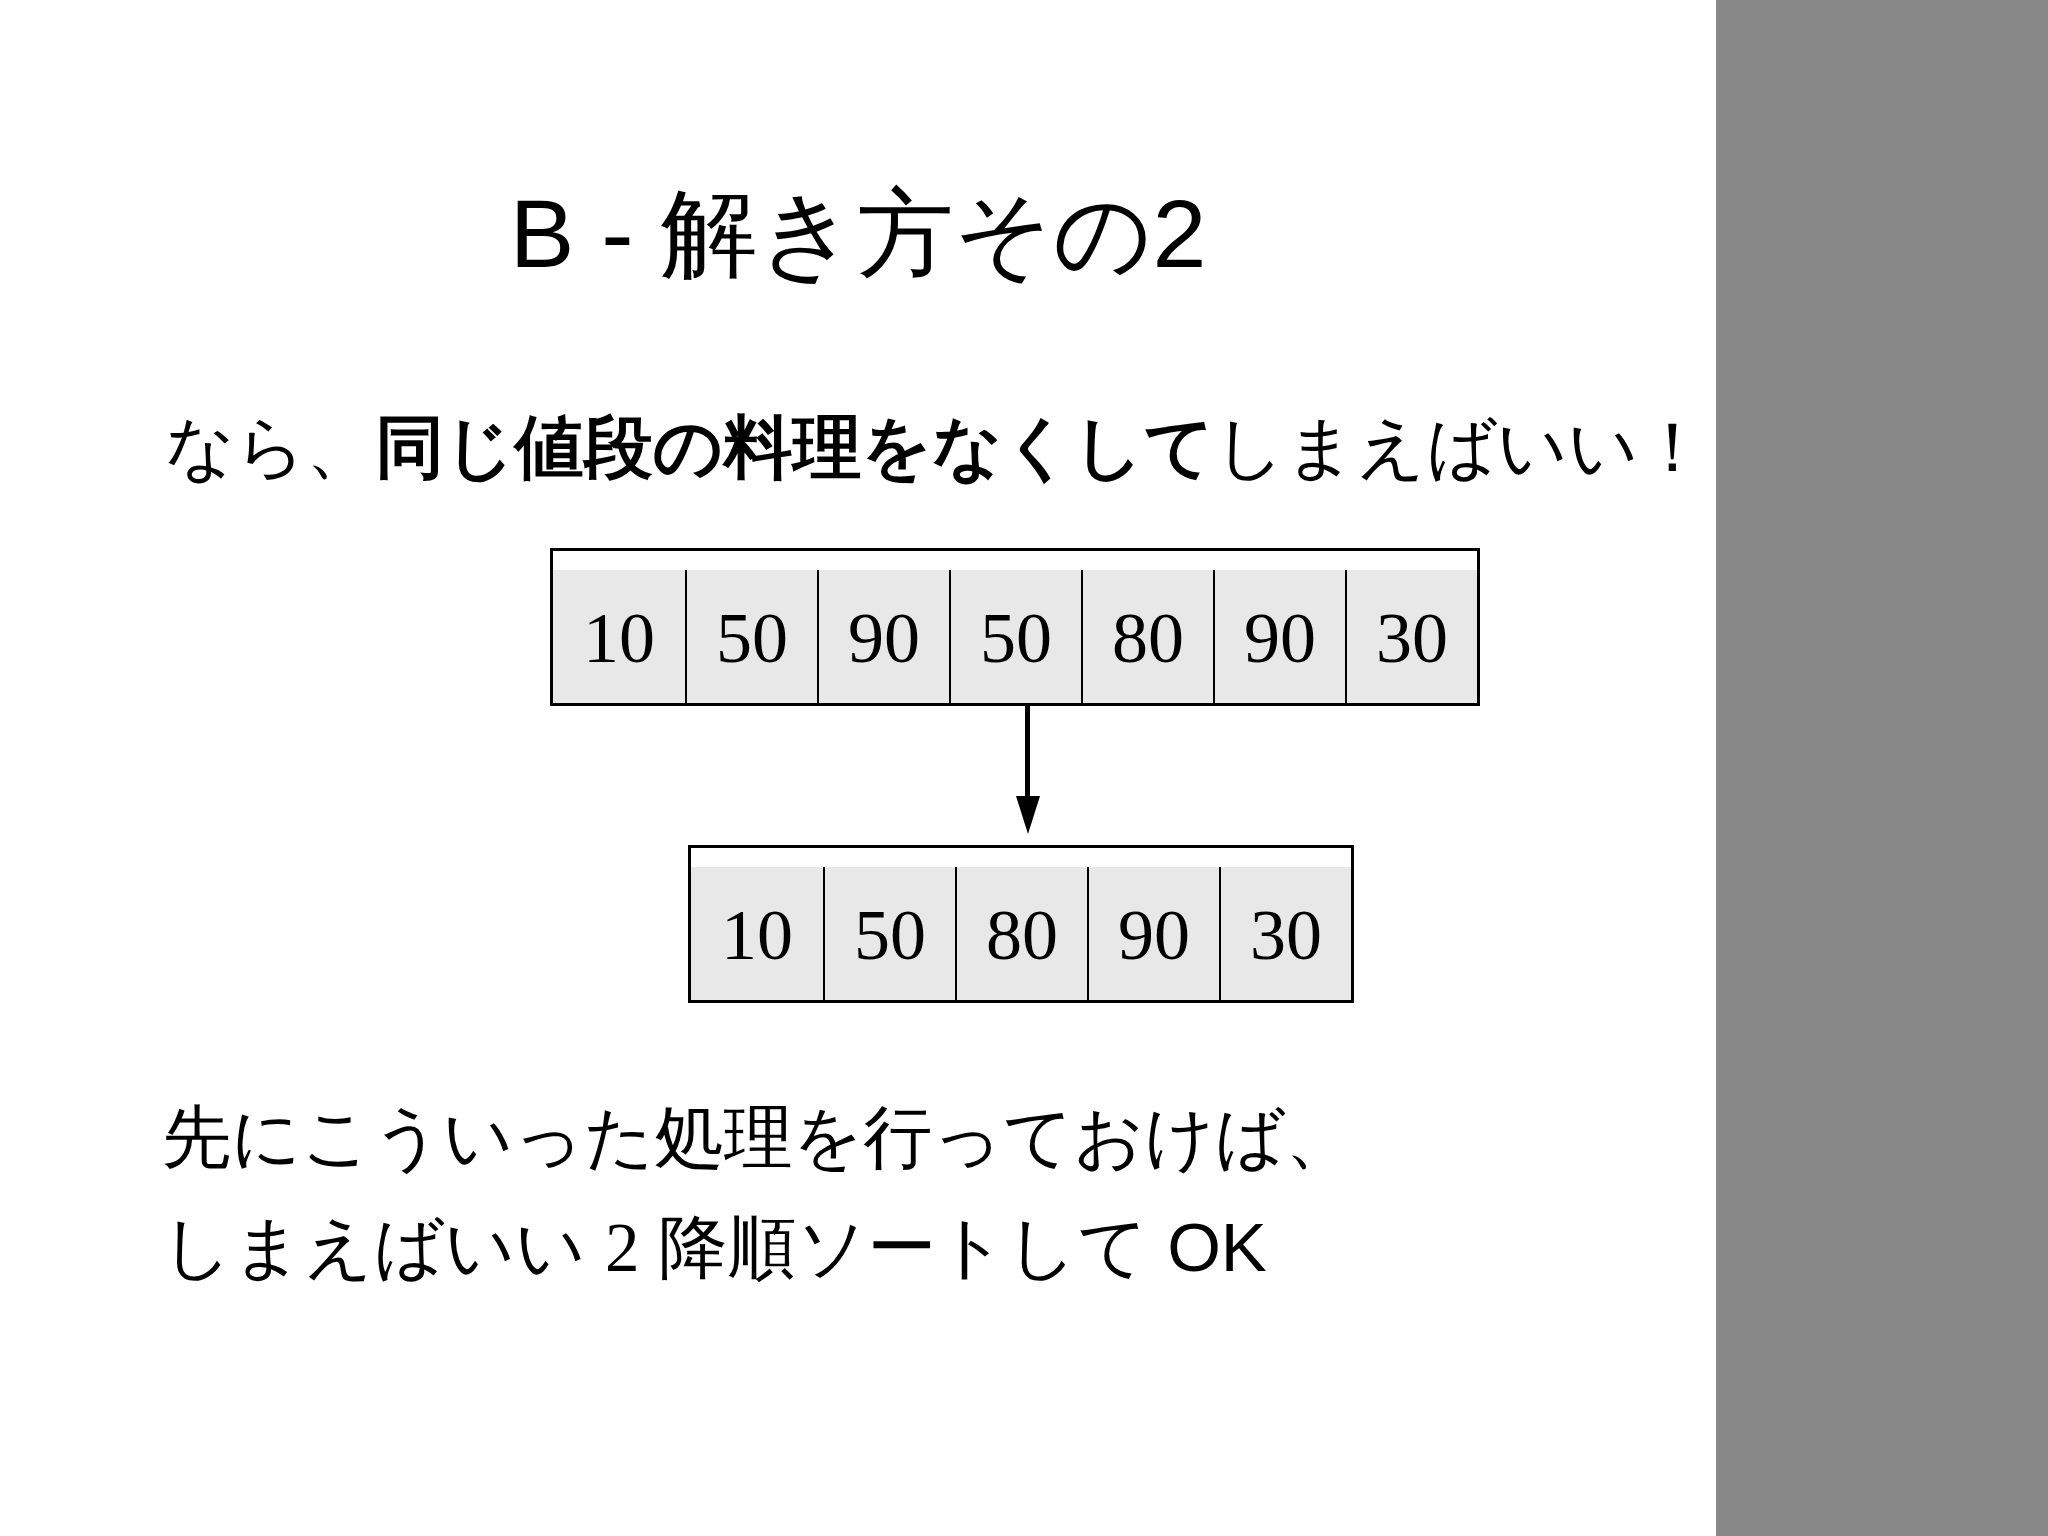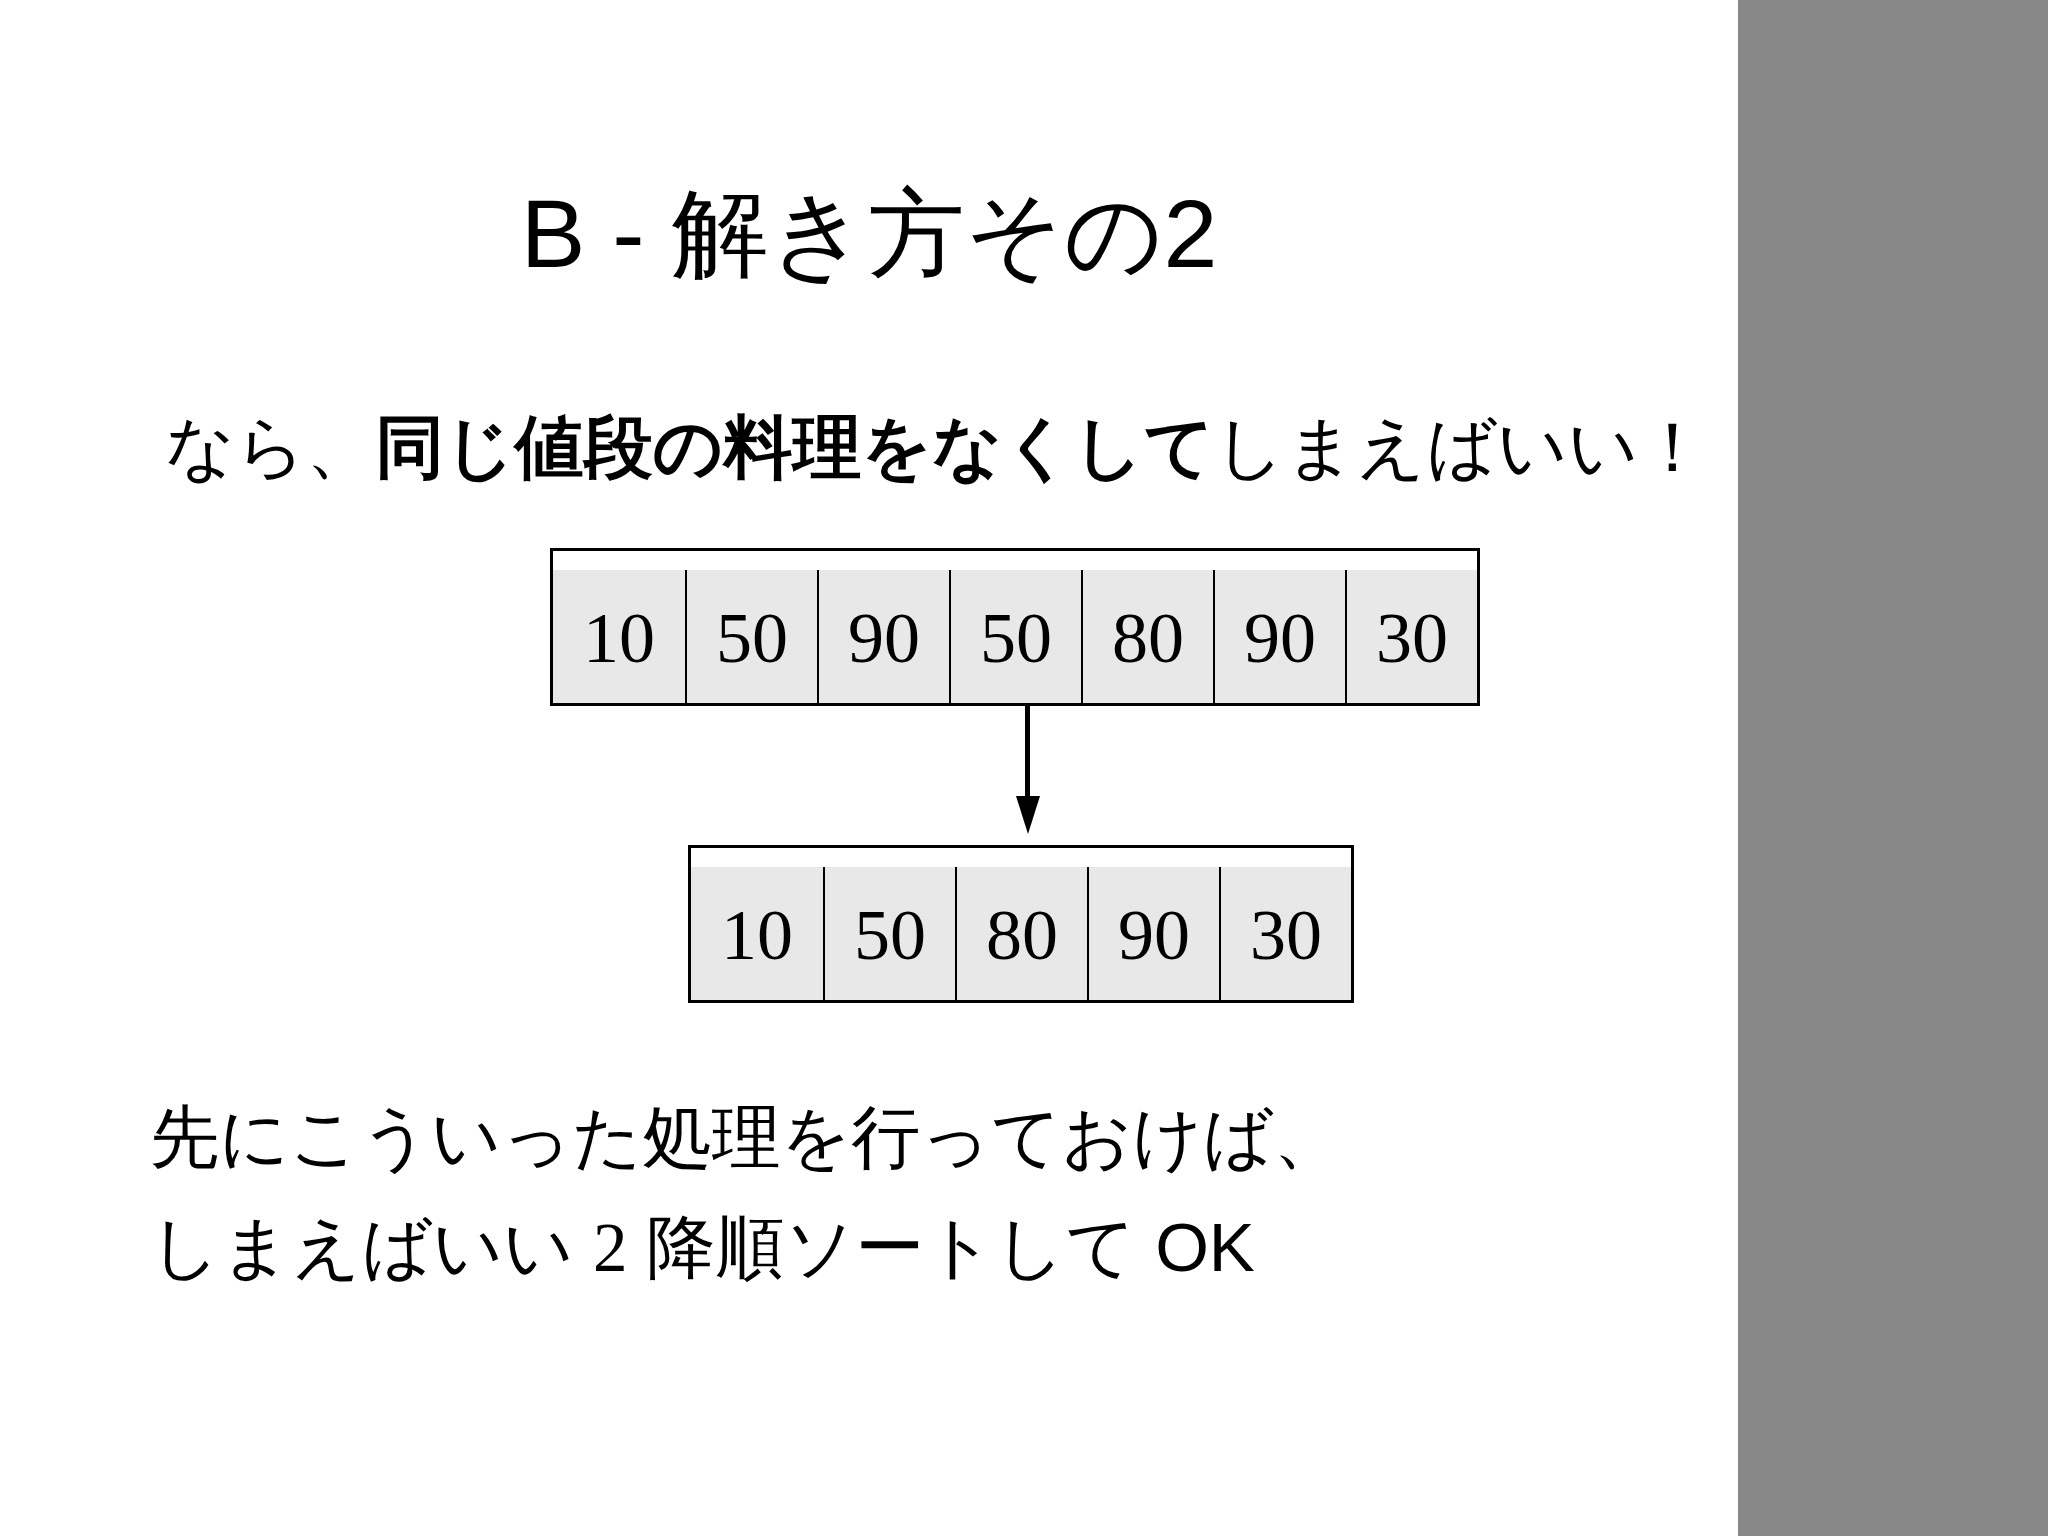--- a/index.html
+++ b/index.html
@@ -4,21 +4,20 @@
 <style>
   html, body { margin: 0; padding: 0; background: #888; }
   .slide {
     position: relative;
     width: 1716px;
     height: 1536px;
     background: var(--bg, #ffffff);
     overflow: hidden;
     font-family: "Liberation Sans", sans-serif;
     color: var(--text, #000000);
-    padding-left: 22px;
   }
 
   .title {
     position: absolute;
     top: 185px;
     left: 0;
     width: 100%;
     text-align: center;
     font-size: 97px;
     line-height: 1;
@@ -74,21 +73,21 @@
     top: 796px;
     width: 0;
     height: 0;
     border-left: 12px solid transparent;
     border-right: 12px solid transparent;
     border-top: 38px solid var(--line, #000);
   }
 
   .outro {
     position: absolute;
-    left: 150px;
+    left: 162px;
     top: 1083px;
     font-size: 69px;
     line-height: 110px;
     white-space: nowrap;
   }
   .outro .serif-num { font-family: "Liberation Serif", serif; }
 </style>
 </head>
 <body>
 

